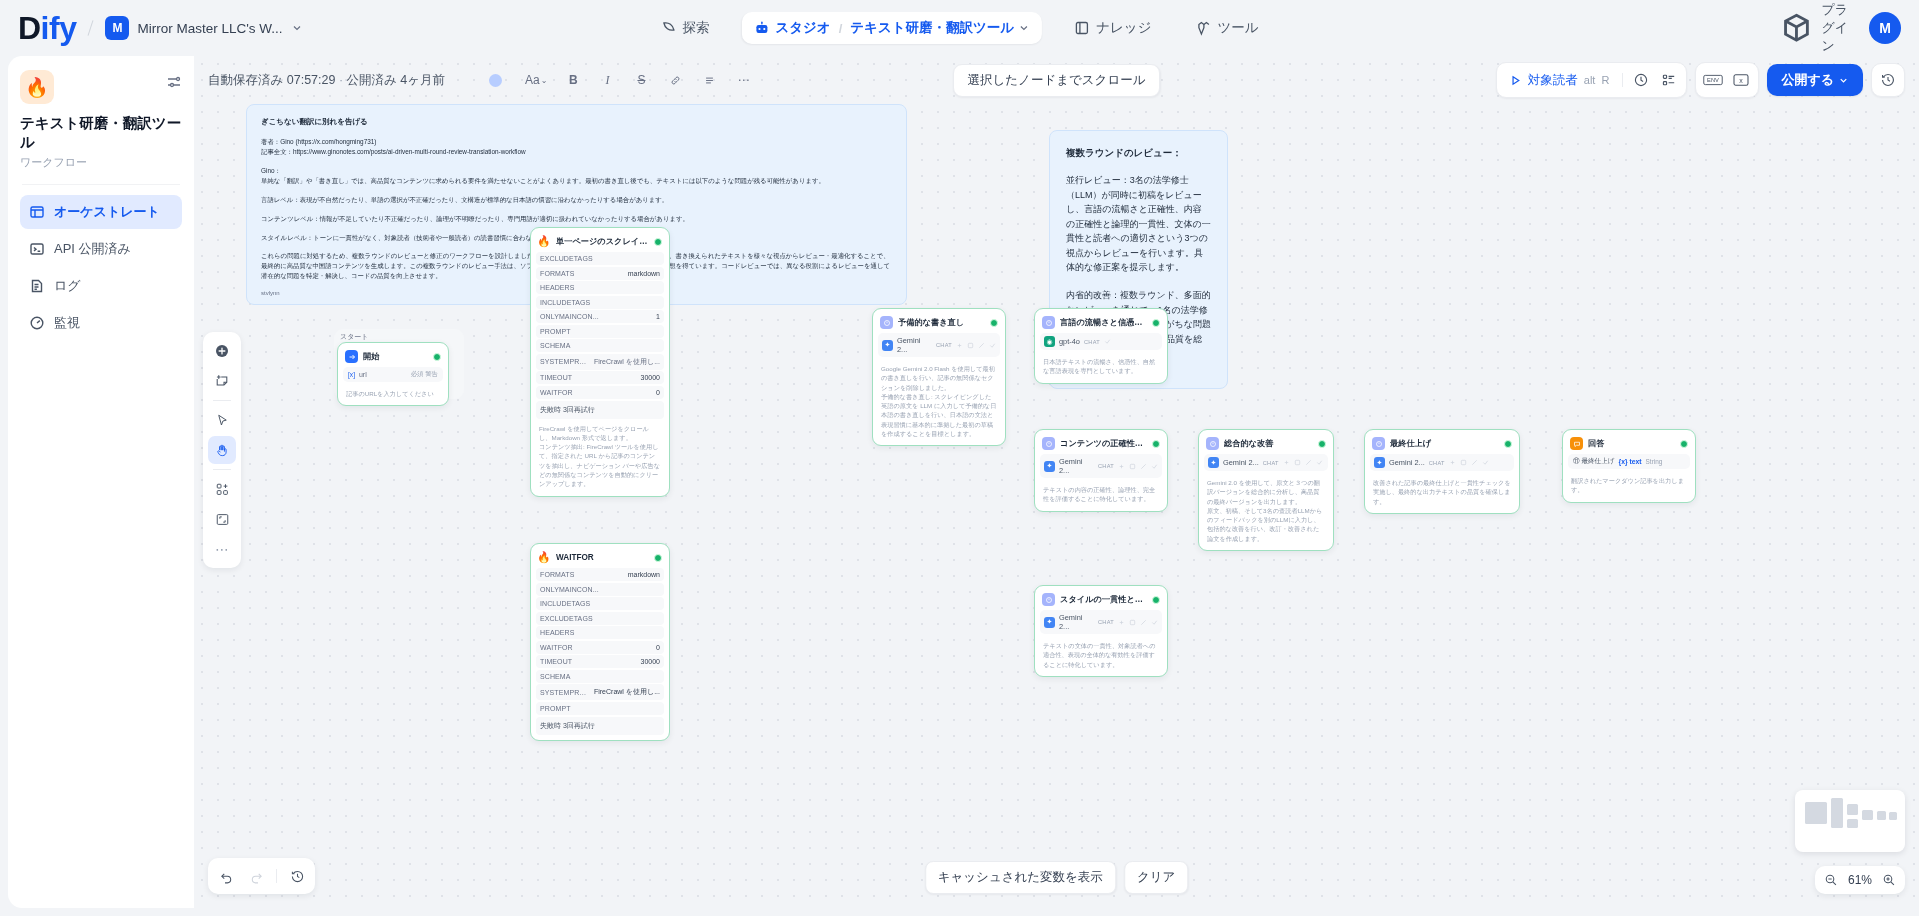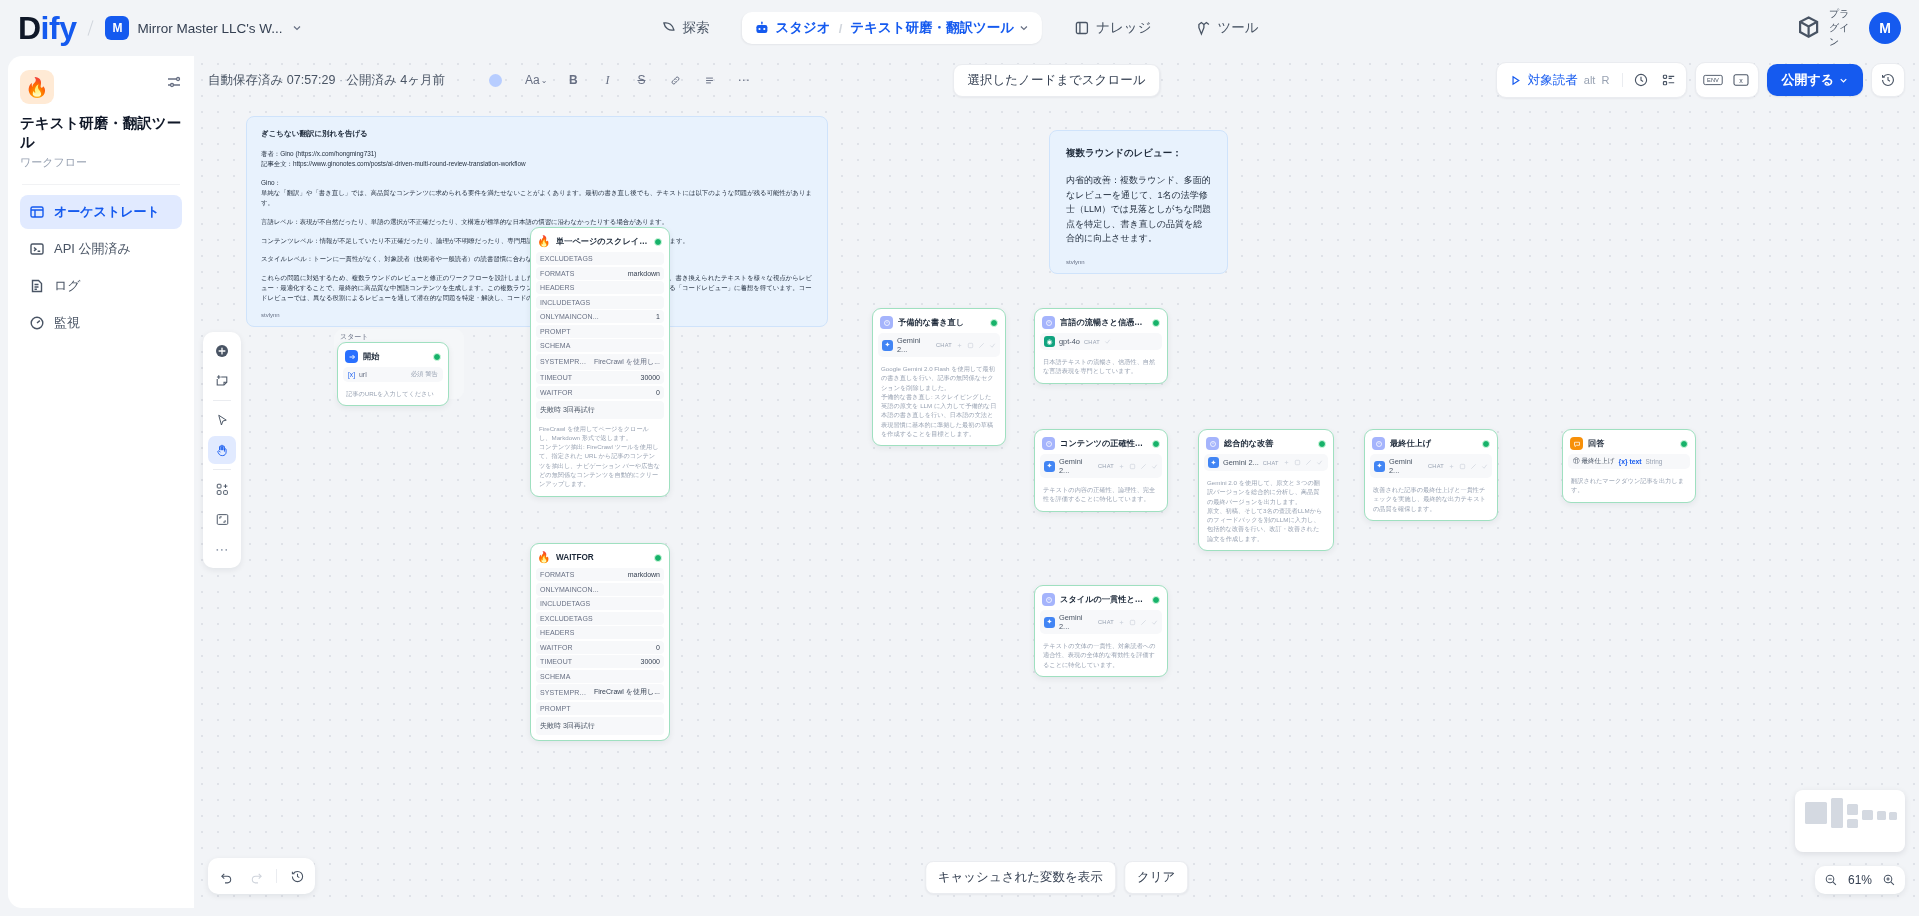--- a/index.html
+++ b/index.html
@@ -46,21 +46,21 @@
   .nav-item.active {
     background: #fff; color: #155aef; font-weight: 600;
     box-shadow: 0 1px 2px rgba(16,24,40,0.06);
   }
   .nav-item .ni-icon { width: 16px; height: 16px; flex: none; }
   .nav-sep { color: #d0d5dc; font-size: 13px; margin: 0 2px; }
   .nav-sub { font-size: 13.5px; color: #155aef; font-weight: 600; display:flex; align-items:center; gap:4px; cursor:pointer;}
   #hdr-right {
     margin-left: auto; display: flex; align-items: center; gap: 16px;
   }
-  .plugin-btn { display:flex; align-items:center; gap:7px; font-size:10px; color:#495464; cursor:pointer;}
+  .plugin-btn { display:flex; align-items:center; gap:7px; font-size:13px; color:#495464; cursor:pointer;}
   .user-avatar {
     width: 32px; height: 32px; border-radius: 50%; background: #155aef;
     color: #fff; font-size: 14px; font-weight: 600;
     display: flex; align-items: center; justify-content: center; cursor: pointer;
   }
   
   #sidebar {
     position: absolute; top: 56px; left: 8px;
     width: 186px; height: 852px;
     background: #fff; border-radius: 14px 0 0 14px;
@@ -519,35 +519,36 @@
     </div>
     <div class="rail-btn">
       <svg width="15" height="15" viewBox="0 0 20 20" fill="none" stroke="currentColor" stroke-width="1.3">
           <rect x="3" y="3.5" width="14" height="13" rx="1.4"></rect>
           <path d="M6.5 9V6.5H9M13.5 11V13.5H11"></path>
         </svg>
     </div>
     <div class="rail-btn" style="color:#98a2b2;font-size:14px;">⋯</div>
   </div>
 
-  <div class="note" style="left:52px; top:60px; width:582px;">
+  <div class="note" style="left:52px; top:48px; width:661px;">
     <div class="note-title">ぎこちない翻訳に別れを告げる</div>
     <p style="white-space:pre-line;">著者：Gino (https://x.com/hongming731)
 記事全文：https://www.ginonotes.com/posts/ai-driven-multi-round-review-translation-workflow</p>
     <p style="white-space:pre-line;">Gino：
 単純な「翻訳」や「書き直し」では、高品質なコンテンツに求められる要件を満たせないことがよくあります。最初の書き直し後でも、テキストには以下のような問題が残る可能性があります。</p>
     <p>言語レベル：表現が不自然だったり、単語の選択が不正確だったり、文構造が標準的な日本語の慣習に沿わなかったりする場合があります。</p>
     <p>コンテンツレベル：情報が不足していたり不正確だったり、論理が不明瞭だったり、専門用語が適切に扱われていなかったりする場合があります。</p>
     <p>スタイルレベル：トーンに一貫性がなく、対象読者（技術者や一般読者）の読書習慣に合わない場合があります。</p>
     <p>これらの問題に対処するため、複数ラウンドのレビューと修正のワークフローを設計しました。このワークフローでは、複数のLLMを活用し、書き換えられたテキストを様々な視点からレビュー・最適化することで、最終的に高品質な中国語コンテンツを生成します。この複数ラウンドのレビュー手法は、ソフトウェア開発における「コードレビュー」に着想を得ています。コードレビューでは、異なる役割によるレビューを通して潜在的な問題を特定・解決し、コードの品質を向上させます。</p>
     <div class="note-author">stvlynn</div>
   </div>
 
   <div class="note note2" style="left:855px; top:74px; width:179px;">
     <div class="n2-t">複数ラウンドのレビュー：</div>
+    <p>並行レビュー：3名の法学修士（LLM）が同時に初稿をレビューし、言語の流暢さと正確性、内容の正確性と論理的一貫性、文体の一貫性と読者への適切さという3つの視点からレビューを行います。具体的な修正案を提示します。</p>
     <p>内省的改善：複数ラウンド、多面的なレビューを通じて、1名の法学修士（LLM）では見落としがちな問題点を特定し、書き直しの品質を総合的に向上させます。</p>
     <div class="note-author">stvlynn</div>
   </div>
 
   <div class="grp-box" style="left:140px; top:273px; width:130px; height:70px;"></div>
   <div class="grp-label" style="left:146px; top:276px;">スタート</div>
 
   <div class="node" style="left:143px; top:286px; width:112px;">
     <div class="node-head">
       <div class="node-ico ico-blue">
@@ -811,21 +812,21 @@
           <path d="M3 13L13 3"></path>
         </svg>
       <svg class="mini-ico" viewBox="0 0 16 16" fill="none" stroke="currentColor" stroke-width="1.6">
           <path d="M3 8l4 4 6-8"></path>
         </svg>
     </div>
     <div class="node-desc" style="white-space:pre-line;">Gemini 2.0 を使用して、原文と３つの翻訳バージョンを総合的に分析し、高品質の最終バージョンを出力します。
 原文、初稿、そして3名の査読者LLMからのフィードバックを別のLLMに入力し、包括的な改善を行い、改訂・改善された論文を作成します。</div>
   </div>
 
-  <div class="node" style="left:1170px; top:373px; width:134px;">
+  <div class="node" style="left:1170px; top:373px; width:156px;">
     <div class="node-head">
       <div class="node-ico ico-purple">
         <svg width="8" height="8" viewBox="0 0 16 16" fill="none" stroke="#fff" stroke-width="1.5">
             <circle cx="8" cy="8" r="5"></circle>
             <path d="M8 5.2v3.2"></path>
           </svg>
       </div>
       <div class="node-name">最終仕上げ</div>
       <div class="ok-dot"></div>
     </div>

